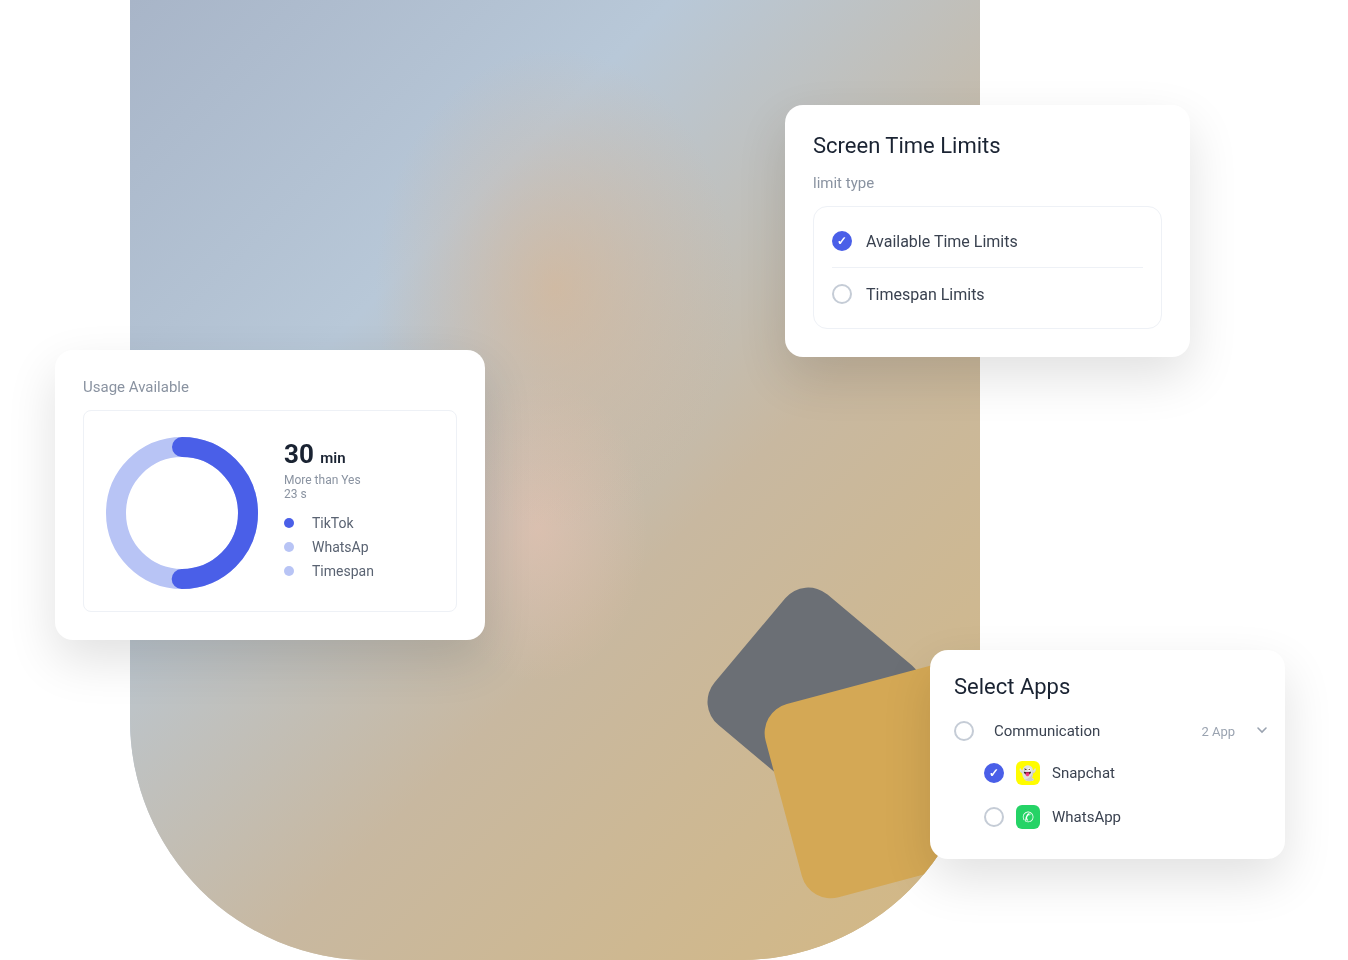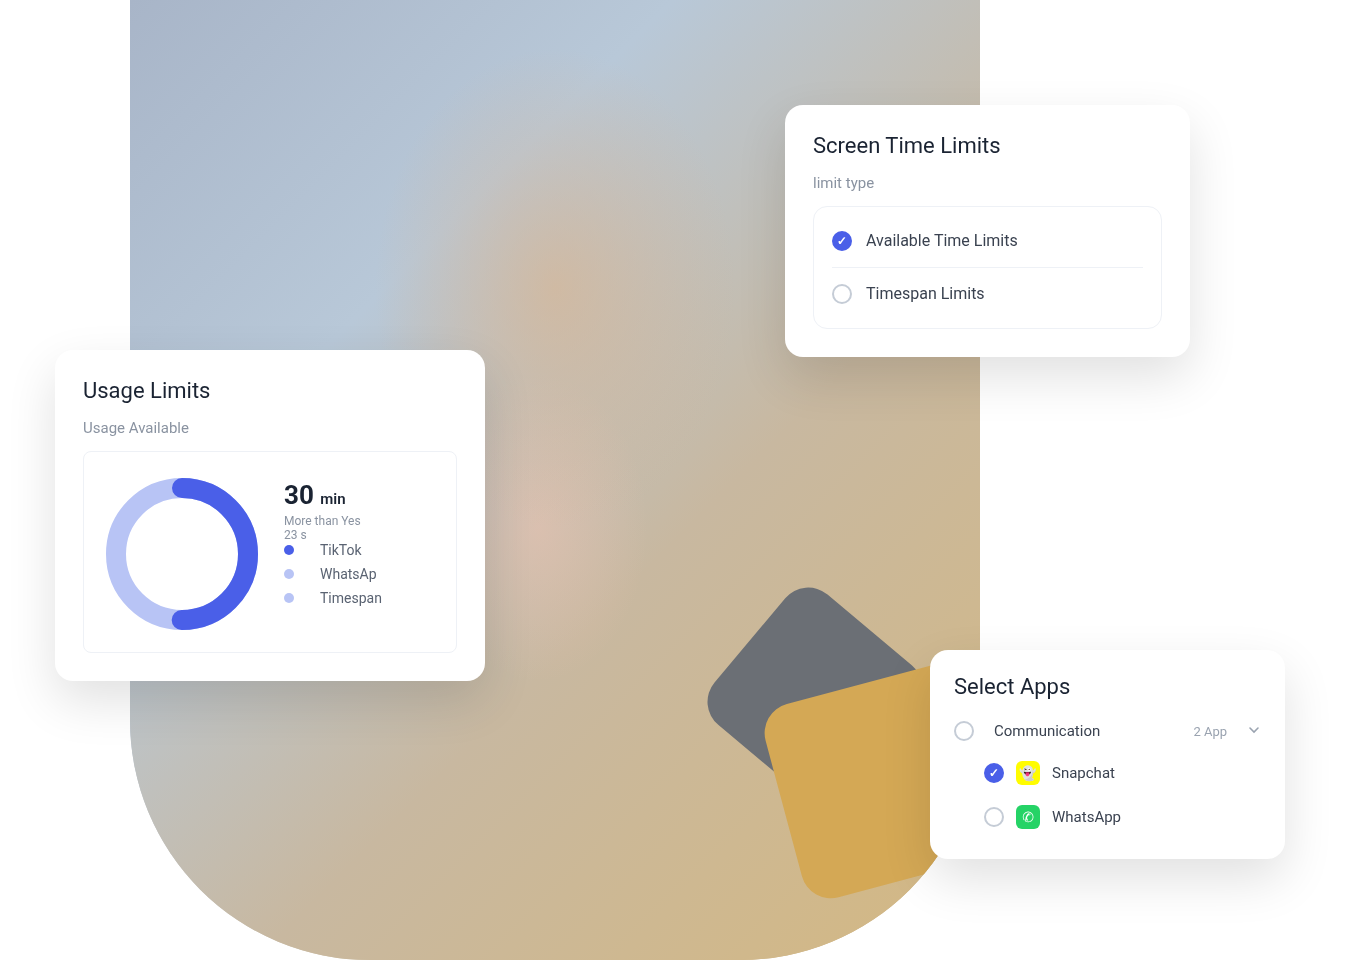--- a/index.html
+++ b/index.html
@@ -119,25 +119,26 @@
       color: #1a2332;
     }
     .usage-time .unit {
       font-size: 15px;
       font-weight: 600;
     }
     .usage-sub {
       font-size: 12px;
       color: #8a93a1;
       margin-top: 4px;
+      margin-bottom: 14px;
     }
     .legend-item {
       display: flex;
       align-items: center;
-      gap: 26px;
+      gap: 18px;
       font-size: 14px;
       color: #5a6372;
       margin-bottom: 8px;
     }
     .dot {
       width: 10px;
       height: 10px;
       border-radius: 50%;
       flex-shrink: 0;
     }
@@ -149,21 +150,21 @@
       width: 405px;
     }
     .option-panel {
       background: #fff;
       border: 1px solid #eef1f6;
       border-radius: 14px;
       padding: 8px 18px;
     }
     .option-row {
       display: flex;
-      align-items: flex-start;
+      align-items: center;
       gap: 14px;
       padding: 16px 0;
       font-size: 16px;
       color: #3a4250;
       cursor: pointer;
     }
     .option-row + .option-row {
       border-top: 1px solid #eef1f6;
     }
     .radio-icon {
@@ -185,21 +186,21 @@
       color: #fff;
       font-size: 12px;
       font-weight: bold;
     }
 
     
     .apps-card {
       left: 930px;
       top: 650px;
       width: 355px;
-      padding: 24px 24px 20px 24px;
+      padding: 24px 16px 20px 24px;
     }
     .category-row {
       display: flex;
       align-items: center;
       gap: 20px;
       padding: 10px 0;
       cursor: pointer;
     }
     .category-row .cat-name {
       flex: 1;
@@ -246,21 +247,20 @@
 </head>
 <body>
 
 <div class="hero-image">
   <div class="hero-photo"></div>
   <div class="pillow-gray"></div>
   <div class="pillow-yellow"></div>
 </div>
 
 <div class="card usage-card">
-  <div class="card-title">Usage Limits</div>
   <div class="card-subtle">Usage Available</div>
   <div class="inner-panel">
     <div class="donut">
       <svg viewBox="0 0 160 160">
         <circle class="donut-bg" cx="80" cy="80" r="66"></circle>
         <circle class="donut-fg" cx="80" cy="80" r="66" id="donut-fg" stroke-dasharray="207.34511513692635 414.6902302738527" stroke-dashoffset="0"></circle>
       </svg>
     </div>
     <div class="usage-stats">
       <div class="usage-time">

